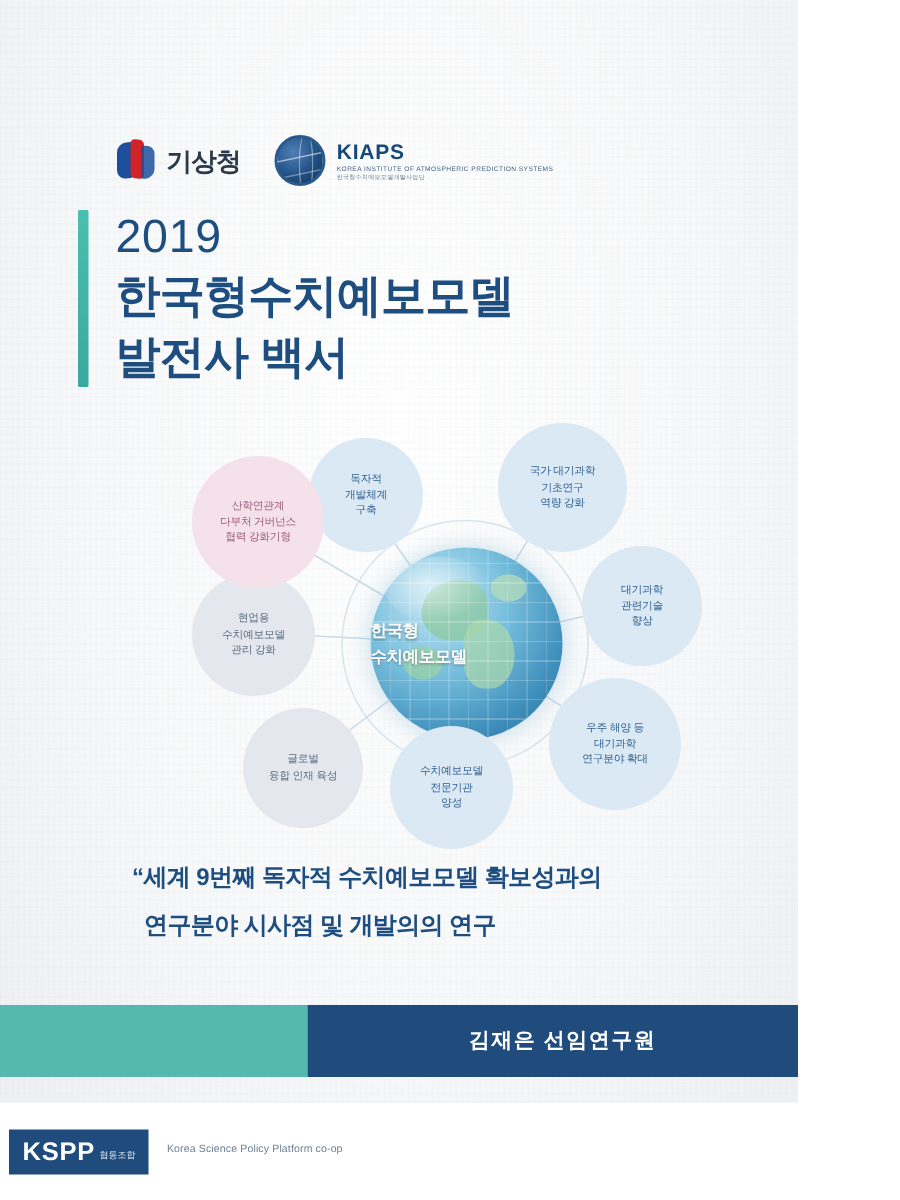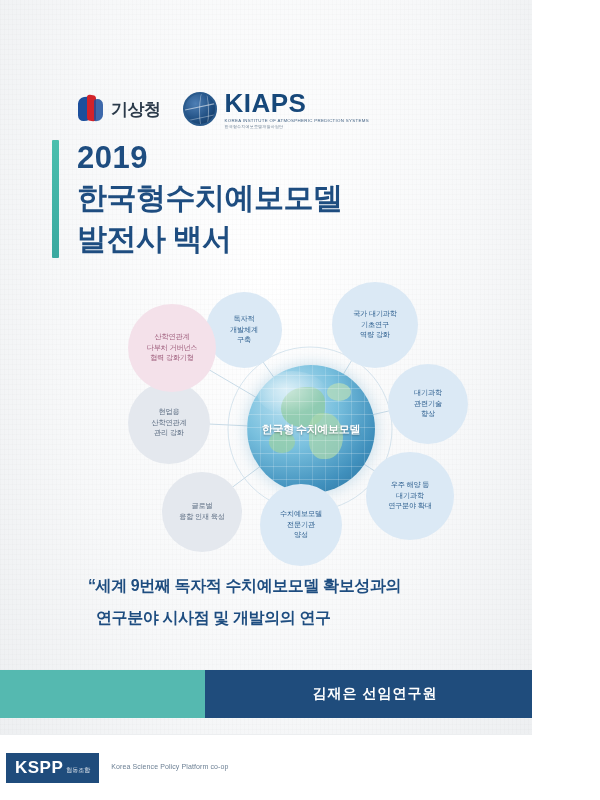--- a/index.html
+++ b/index.html
@@ -62,43 +62,42 @@
     border-bottom: 1px solid rgba(255,255,255,.35);
     transform: rotate(-12deg);
   }
   .kiaps-globe:before {
     content:""; position:absolute; left:14px; top:-4px; width:8px; height:42px;
     border-left: 1px solid rgba(255,255,255,.4);
     border-right: 1px solid rgba(255,255,255,.4);
     border-radius: 50%;
   }
   .kiaps-words { display:flex; flex-direction: column; line-height: 1; }
-  .kiaps-name { font-size: 26px; font-weight: 700; color: #17487a; letter-spacing: .5px; }
+  .kiaps-name { font-size: 14px; font-weight: 700; color: #17487a; letter-spacing: .5px; }
   .kiaps-sub1 { font-size: 4.4px; color: #3f5f80; letter-spacing: .3px; margin-top: 3px; }
   .kiaps-sub2 { font-size: 4.0px; color: #6b7f93; letter-spacing: .2px; margin-top: 1.5px; }
 
   
   .title-block {
     position: absolute; left: 52px; top: 140px;
     display: flex; gap: 18px;
   }
   .title-bar {
     width: 7px; height: 118px;
     background: linear-gradient(180deg, #4bbfae 0%, #3aa9a0 100%);
     border-radius: 1px;
   }
   .title-lines { display:flex; flex-direction: column; gap: 2px; }
   .t-year {
-    font-size: 31px; font-weight: 700; color: #1e4d80; letter-spacing: 0.5px;
+    font-size: 31px; font-weight: 400; color: #1e4d80; letter-spacing: 0.5px;
     line-height: 1.15;
   }
   .t-main {
     font-size: 30px; font-weight: 700; color: #1e4d80; letter-spacing: -0.5px;
     line-height: 1.3;
-    font-family: Liberation Serif, serif;
   }
 
   
   .diagram {
     position: absolute; left: 110px; top: 272px;
     width: 400px; height: 290px;
   }
   .diagram svg { position:absolute; inset:0; }
   .globe-wrap {
     position: absolute; left: 137px; top: 93px;
@@ -123,22 +122,22 @@
     background-image:
       repeating-linear-gradient(0deg, rgba(255,255,255,.22) 0 1px, rgba(255,255,255,0) 1px 13px),
       repeating-linear-gradient(90deg, rgba(255,255,255,.16) 0 1px, rgba(255,255,255,0) 1px 13px);
   }
   .globe .gloss {
     position:absolute; left:10px; top:6px; width:70px; height:44px;
     background: radial-gradient(ellipse at 40% 40%, rgba(255,255,255,.55), rgba(255,255,255,0) 70%);
     border-radius: 50%;
   }
   .globe-label {
-    position: absolute; inset: 0; display:flex; flex-direction: row;
-    align-items: center; justify-content: center; gap: 2px;
+    position: absolute; inset: 0; display:flex; flex-direction: column;
+    align-items: flex-start; justify-content: center; gap: 2px;
     color: #ffffff; font-weight: 700; font-size: 11px; letter-spacing: -0.3px;
     text-shadow: 0 1px 2px rgba(0,0,0,.35);
   }
 
   .node {
     position: absolute;
     border-radius: 50%;
     display: flex; align-items: center; justify-content: center;
     text-align: center;
     font-size: 7.2px; line-height: 1.5; letter-spacing: -0.2px;
@@ -275,21 +274,21 @@
 양성</span>
     </div>
 
     <div class="node n-gray" style="left:52px; top:200px; width:80px; height:80px;">
       <span>글로벌
 융합 인재 육성</span>
     </div>
 
     <div class="node n-gray" style="left:18px; top:110px; width:82px; height:82px;">
       <span>현업용
-산학연관계
+수치예보모델
 관리 강화</span>
     </div>
 
     <div class="node n-pink" style="left:18px; top:32px; width:88px; height:88px;">
       <span>산학연관계
 다부처 거버넌스
 협력 강화기형</span>
     </div>
   </div>
 

